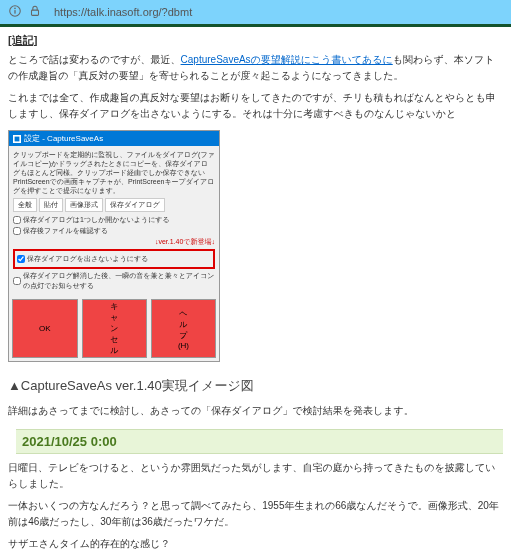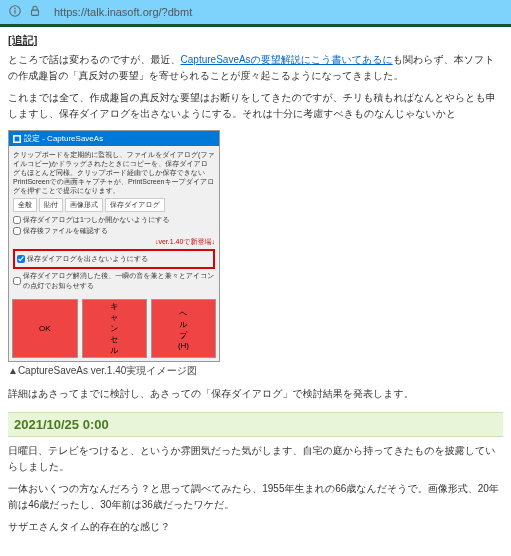--- a/index.html
+++ b/index.html
@@ -18,22 +18,22 @@
     .dialog-body { padding: 4px; }
     .dialog-desc { font-size: 7px; color: #333; line-height: 1.3; margin-bottom: 3px; }
     .dialog-tabs { display: flex; gap: 2px; font-size: 7px; margin-bottom: 3px; }
     .dialog-tab { padding: 1px 4px; border: 1px solid #ccc; background: #fff; }
     .redbox { border: 2px solid #d00; padding: 2px; margin: 2px 0; }
     .cb-row { display: flex; align-items: center; gap: 2px; font-size: 7px; margin: 1px 0; }
     .cb-row input { width: 8px; height: 8px; }
     .ver-note { color: #c00; font-size: 7px; text-align: right; }
     .dialog-btns { display: flex; justify-content: flex-end; gap: 4px; padding: 3px; }
     .dialog-btn { font-size: 8px; padding: 1px 26px; border: 1px solid #999; background: #ef4444; }
-    .caption { font-size: 10px; color: #444; margin-top: 2px; }
-    .date-header { background: #e8f5d8; color: #4a7a1f; font-weight: bold; padding: 4px 6px; margin: 10px 0 6px 0; font-size: 13px; border-top: 1px solid #cde0b5; border-bottom: 1px solid #cde0b5; }
+    .caption { font-size: 13px; color: #444; margin-top: 15px; }
+    .date-header { background: #e8f5d8; color: #4a7a1f; font-weight: bold; padding: 4px 6px; margin: 10px 0 6px 8px; font-size: 13px; border-top: 1px solid #cde0b5; border-bottom: 1px solid #cde0b5; }
   </style>
 </head>
 <body>
 
 <div class="browser-bar">
   <span><svg viewBox="0 0 16 16">
         <circle cx="8" cy="8" r="6" fill="none" stroke="#666" stroke-width="1.2"></circle>
         <rect x="7.3" y="7" width="1.4" height="4" fill="#666"></rect>
         <circle cx="8" cy="5" r="0.9" fill="#666"></circle>
       </svg></span>

